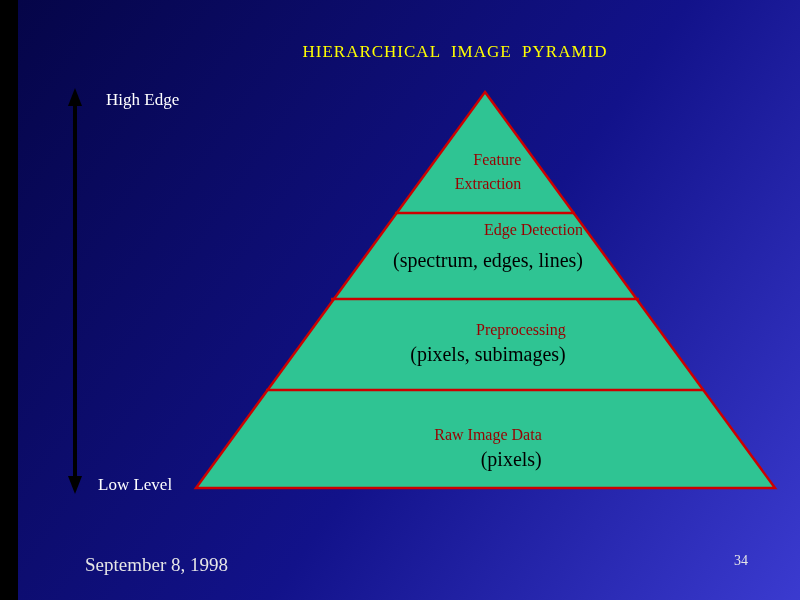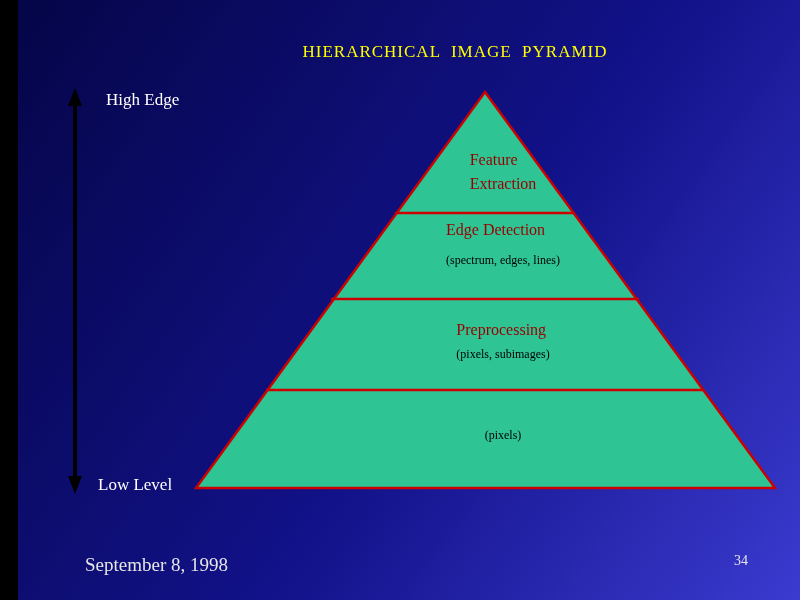--- a/index.html
+++ b/index.html
@@ -31,33 +31,33 @@
     font-size: 17px;
     white-space: nowrap;
   }
   #high-label { top: 90px; left: 88px; }
   #low-label  { top: 475px; left: 80px; }
   #vector-layer {
     top: 0; left: 0;
     width: 800px; height: 600px;
   }
   .level-text {
-    left: 485px;
+    left: 470px;
     transform: translateX(-50%);
-    text-align: left;
+    text-align: right;
     white-space: nowrap;
   }
   .level-line {
     color: #990000;
     font-size: 16px;
     line-height: 24px;
   }
   .level-sub {
     color: #000000;
-    font-size: 12px;
+    font-size: 20px;
     line-height: 24px;
     margin-top: 6px;
   }
   #level-1 { top: 148px; }
   #level-2 { top: 218px; }
   #level-3 { top: 318px; }
   #level-4 { top: 423px; }
   #level-3 .level-sub, #level-4 .level-sub { margin-top: 0; }
   .footer-text {
     color: #e6e6e6;
@@ -101,19 +101,20 @@
     <div class="level-line">Edge Detection</div>
     <div class="level-sub">(spectrum, edges, lines)</div>
   </div>
 
   <div id="level-3" class="abs level-text">
     <div class="level-line">Preprocessing</div>
     <div class="level-sub">(pixels, subimages)</div>
   </div>
 
   <div id="level-4" class="abs level-text">
+    <div class="level-line">Raw Image Data</div>
     <div class="level-sub">(pixels)</div>
   </div>
 
   <div id="footer-date" class="abs footer-text">September 8, 1998</div>
   <div id="page-number" class="abs footer-text">34</div>
 
 </div>
 
 </body></html>

